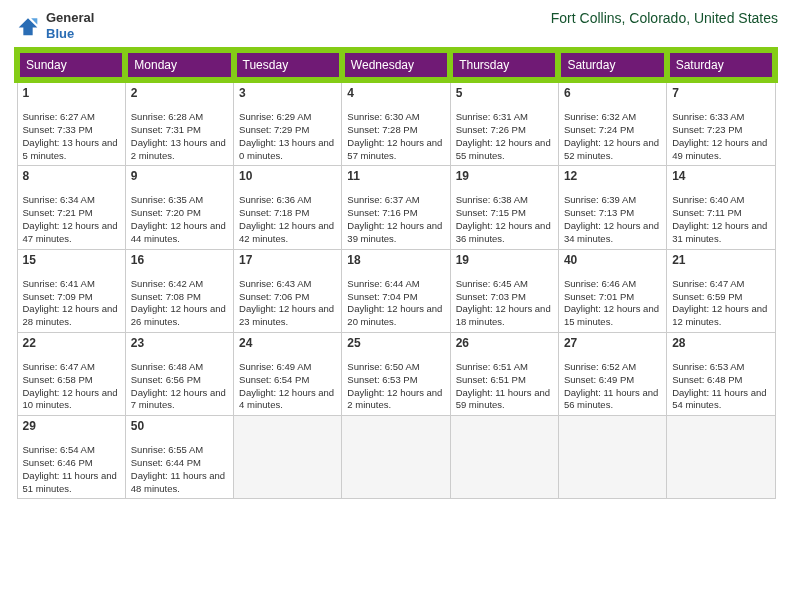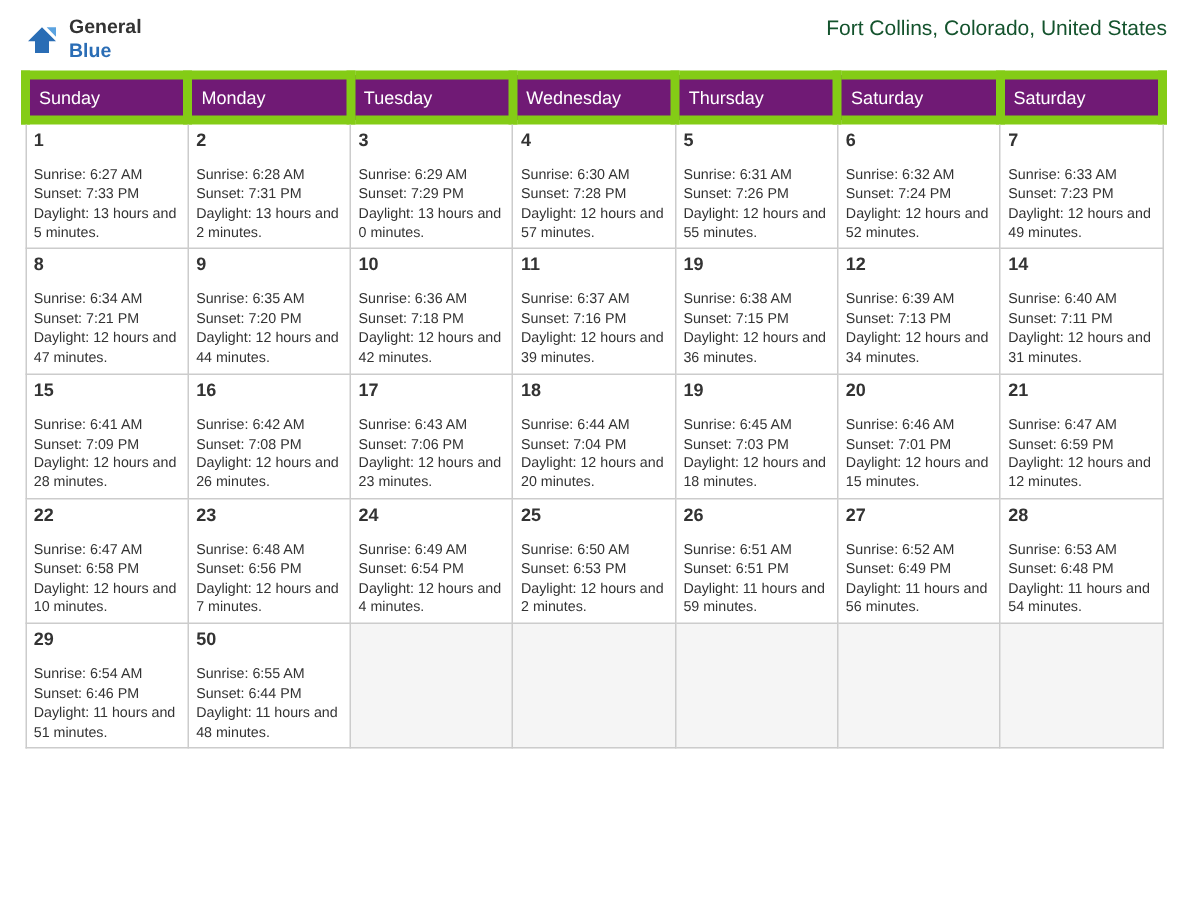--- a/index.html
+++ b/index.html
@@ -205,21 +205,21 @@
           </td>
           <td>
             <span class="day-num">18</span>
             <div class="day-info">Sunrise: 6:44 AM<br>Sunset: 7:04 PM<br>Daylight: 12 hours and 20 minutes.</div>
           </td>
           <td>
             <span class="day-num">19</span>
             <div class="day-info">Sunrise: 6:45 AM<br>Sunset: 7:03 PM<br>Daylight: 12 hours and 18 minutes.</div>
           </td>
           <td>
-            <span class="day-num">20</span>
+            <span class="day-num">40</span>
             <div class="day-info">Sunrise: 6:46 AM<br>Sunset: 7:01 PM<br>Daylight: 12 hours and 15 minutes.</div>
           </td>
           <td>
             <span class="day-num">21</span>
             <div class="day-info">Sunrise: 6:47 AM<br>Sunset: 6:59 PM<br>Daylight: 12 hours and 12 minutes.</div>
           </td>
         </tr>
         <tr class="week-row">
           <td>
             <span class="day-num">22</span>

